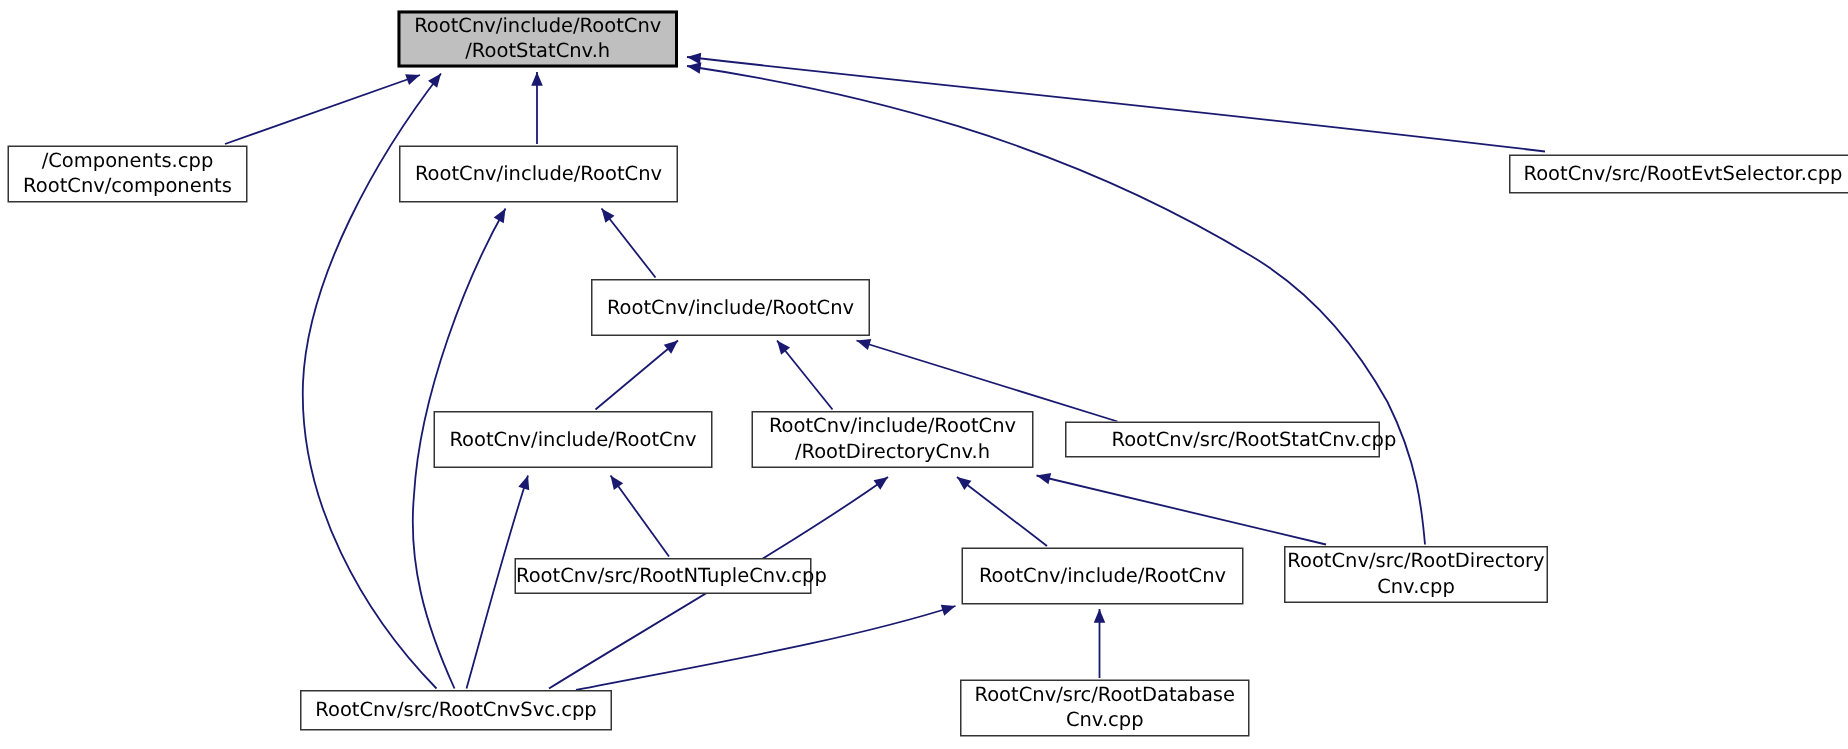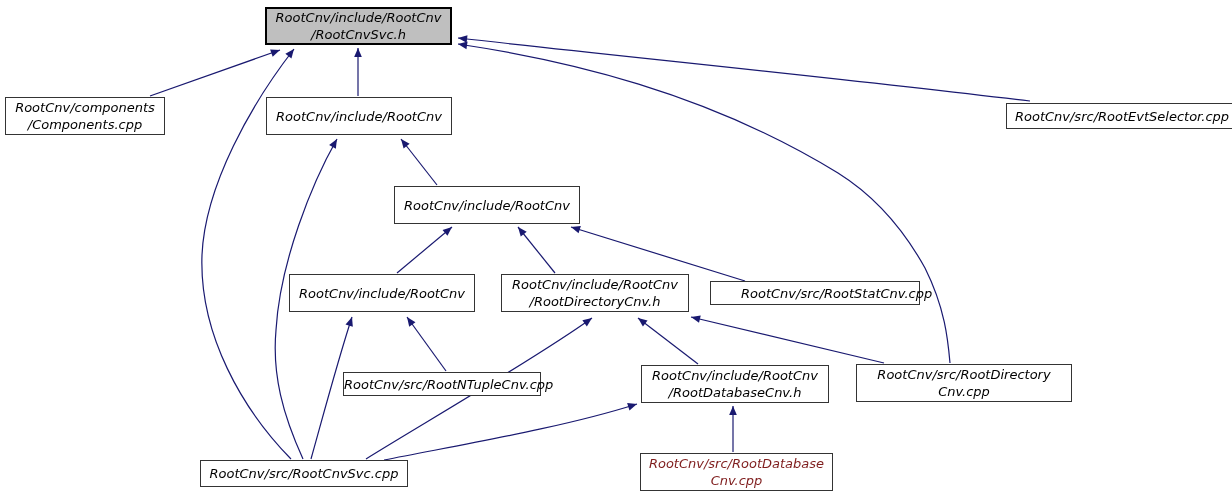--- a/index.html
+++ b/index.html
@@ -7,21 +7,20 @@
     padding: 0;
     background: #ffffff;
     font-family: "DejaVu Sans", "Liberation Sans", sans-serif;
   }
   #graph {
     position: relative;
     width: 1232px;
     height: 499px;
     background: #ffffff;
     overflow: hidden;
-    font-style: italic;
   }
   #edges-layer {
     position: absolute;
     left: 0; top: 0;
     width: 1232px;
     height: 499px;
   }
   .node {
     position: absolute;
     box-sizing: border-box;
@@ -73,25 +72,25 @@
         <path class="edge" d="M366,459 C424,423 538,357 592,318" stroke="#191970" marker-end="url(#arrowhead)"></path>
         <path class="edge" d="M698,364 L638,318" stroke="#191970" marker-end="url(#arrowhead)"></path>
         <path class="edge" d="M884,363 L691,317" stroke="#191970" marker-end="url(#arrowhead)"></path>
         <path class="edge" d="M384,460 C470,443 565,427 637,404" stroke="#191970" marker-end="url(#arrowhead)"></path>
         <path class="edge" d="M733,452 L733,406" stroke="#191970" marker-end="url(#arrowhead)"></path>
       </g>
   </svg>
   <div id="nodes-layer">
       <div class="node selected" style="left: 265px; top: 7px; width: 187px; height: 38px; background: rgb(191, 191, 191); color: rgb(0, 0, 0);">
         <span>RootCnv/include/RootCnv</span>
-        <span>/RootCnvSvc.h</span>
+        <span>/RootStatCnv.h</span>
       </div>
       <div class="node" style="left: 5px; top: 97px; width: 160px; height: 38px; background: rgb(255, 255, 255); color: rgb(0, 0, 0);">
+        <span>/Components.cpp</span>
         <span>RootCnv/components</span>
-        <span>/Components.cpp</span>
       </div>
       <div class="node" style="left: 266px; top: 97px; width: 186px; height: 38px; background: rgb(255, 255, 255); color: rgb(0, 0, 0);">
         <span>RootCnv/include/RootCnv</span>
       </div>
       <div class="node" style="left: 1006px; top: 103px; width: 232px; height: 26px; background: rgb(255, 255, 255); color: rgb(0, 0, 0);">
         <span>RootCnv/src/RootEvtSelector.cpp</span>
       </div>
       <div class="node" style="left: 394px; top: 186px; width: 186px; height: 38px; background: rgb(255, 255, 255); color: rgb(0, 0, 0);">
         <span>RootCnv/include/RootCnv</span>
       </div>
@@ -103,27 +102,26 @@
         <span>/RootDirectoryCnv.h</span>
       </div>
       <div class="node" style="left: 710px; top: 281px; width: 210px; height: 24px; background: rgb(255, 255, 255); color: rgb(0, 0, 0); padding-left: 30px;">
         <span>RootCnv/src/RootStatCnv.cpp</span>
       </div>
       <div class="node" style="left: 343px; top: 372px; width: 198px; height: 24px; background: rgb(255, 255, 255); color: rgb(0, 0, 0);">
         <span>RootCnv/src/RootNTupleCnv.cpp</span>
       </div>
       <div class="node" style="left: 641px; top: 365px; width: 188px; height: 38px; background: rgb(255, 255, 255); color: rgb(0, 0, 0);">
         <span>RootCnv/include/RootCnv</span>
-        <span>/RootDatabaseCnv.h</span>
       </div>
-      <div class="node" style="left: 856px; top: 364px; width: 216px; height: 38px; background: rgb(255, 255, 255); color: rgb(0, 0, 0);">
+      <div class="node" style="left: 856px; top: 364px; width: 176px; height: 38px; background: rgb(255, 255, 255); color: rgb(0, 0, 0);">
         <span>RootCnv/src/RootDirectory</span>
         <span>Cnv.cpp</span>
       </div>
       <div class="node" style="left: 200px; top: 460px; width: 208px; height: 27px; background: rgb(255, 255, 255); color: rgb(0, 0, 0);">
         <span>RootCnv/src/RootCnvSvc.cpp</span>
       </div>
-      <div class="node" style="left: 640px; top: 453px; width: 193px; height: 38px; background: rgb(255, 255, 255); color: #7f1d1d;">
+      <div class="node" style="left: 640px; top: 453px; width: 193px; height: 38px; background: rgb(255, 255, 255); color: #000000;">
         <span>RootCnv/src/RootDatabase</span>
         <span>Cnv.cpp</span>
       </div>
     </div>
 </div>
 
 </body></html>

